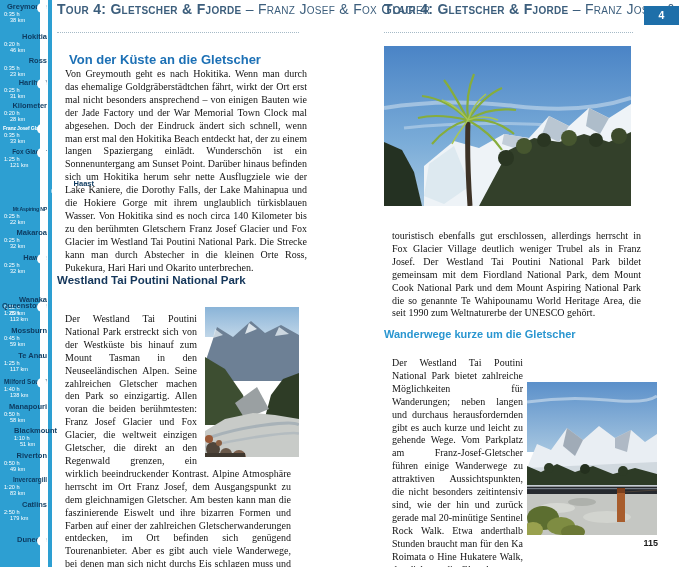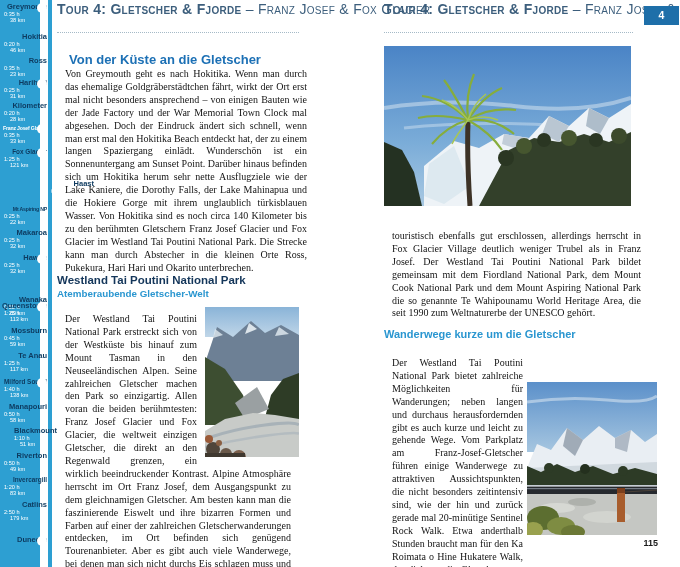--- a/index.html
+++ b/index.html
@@ -203,21 +203,20 @@
 
   <div class="lpage">
     <div class="pg-header">
       <span class="hb">Tour 4: Gletscher &amp; Fjorde</span>
       <span class="hl2">– Franz Josef &amp; Fox Glacier</span>
     </div>
     <div class="dotted"></div>
     <h1 class="sec">Von der Küste an die Gletscher</h1>
     <p class="body p1">Von Greymouth geht es nach Hokitika. Wenn man durch das ehemalige Goldgräberstädtchen fährt, wirkt der Ort erst mal nicht besonders ansprechend – von einigen Bauten wie der Jade Factory und der War Memorial Town Clock mal abgesehen. Doch der Eindruck ändert sich schnell, wenn man erst mal den Hokitika Beach entdeckt hat, der zu einem langen Spaziergang einlädt. Wunderschön ist ein Sonnenuntergang am Sunset Point. Darüber hinaus befinden sich um Hokitika herum sehr nette Ausflugziele wie der Lake Kaniere, die Dorothy Falls, der Lake Mahinapua und die Hokiere Gorge mit ihrem unglaublich türkisblauen Wasser. Von Hokitika sind es noch circa 140 Kilometer bis zu den berühmten Gletschern Franz Josef Glacier und Fox Glacier im Westland Tai Poutini National Park. Die Strecke kann man durch Abstecher in die kleinen Orte Ross, Pukekura, Hari Hari und Okarito unterbrechen.</p>
     <h2 class="sec2">Westland Tai Poutini National Park</h2>
-    <h3 class="sub">Atemberaubende Gletscher-Welt</h3>
     <div class="para2wrap">
       <div class="photo photo-left">
         <svg viewBox="0 0 94 150" preserveAspectRatio="none" aria-hidden="true">
           <defs>
             <linearGradient id="lsky" x1="0" y1="0" x2="0" y2="1">
               <stop offset="0" stop-color="#8ab4d8"></stop>
                 <stop offset="1" stop-color="#c0d6e8"></stop>
             </linearGradient>
           </defs>
           <rect x="0" y="0" width="94" height="30" fill="url(#lsky)"></rect>

